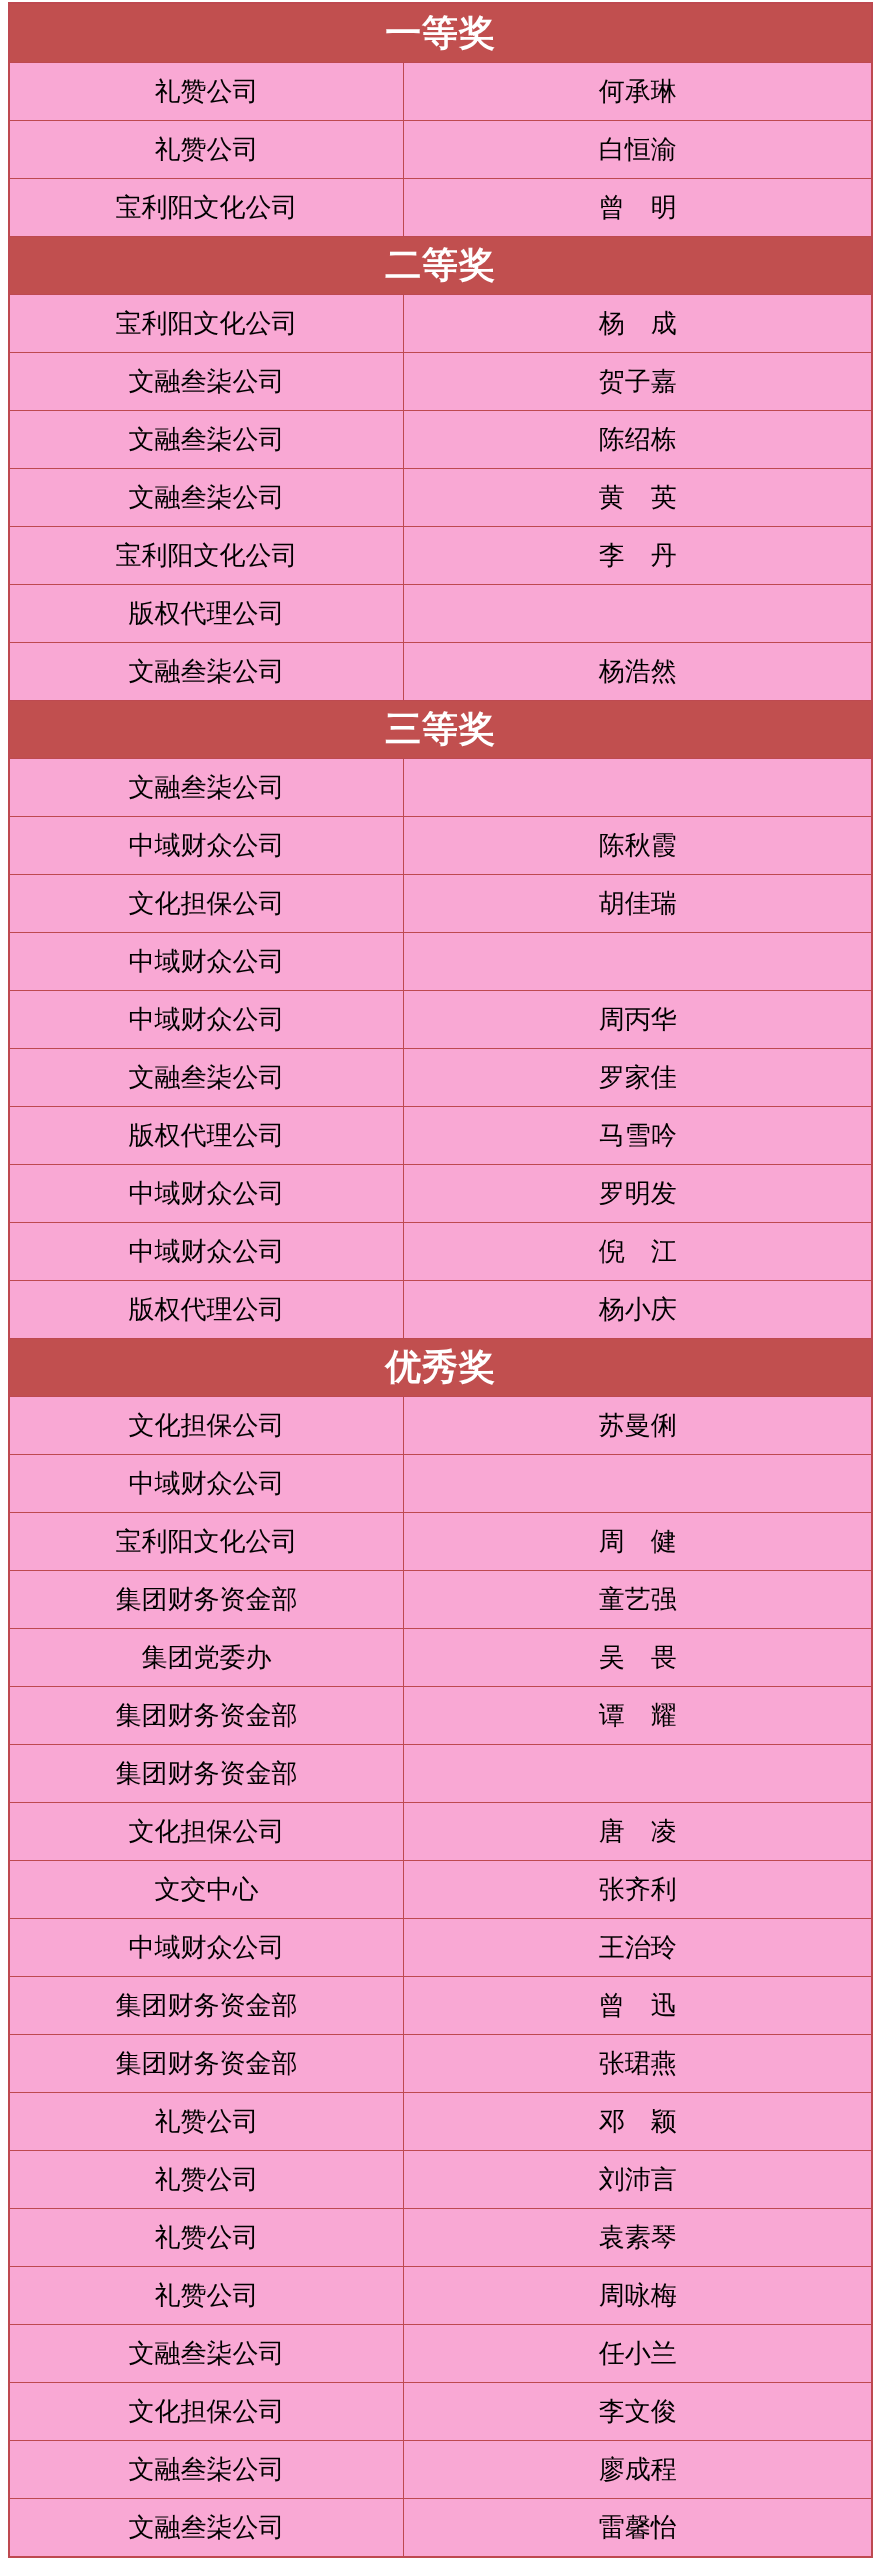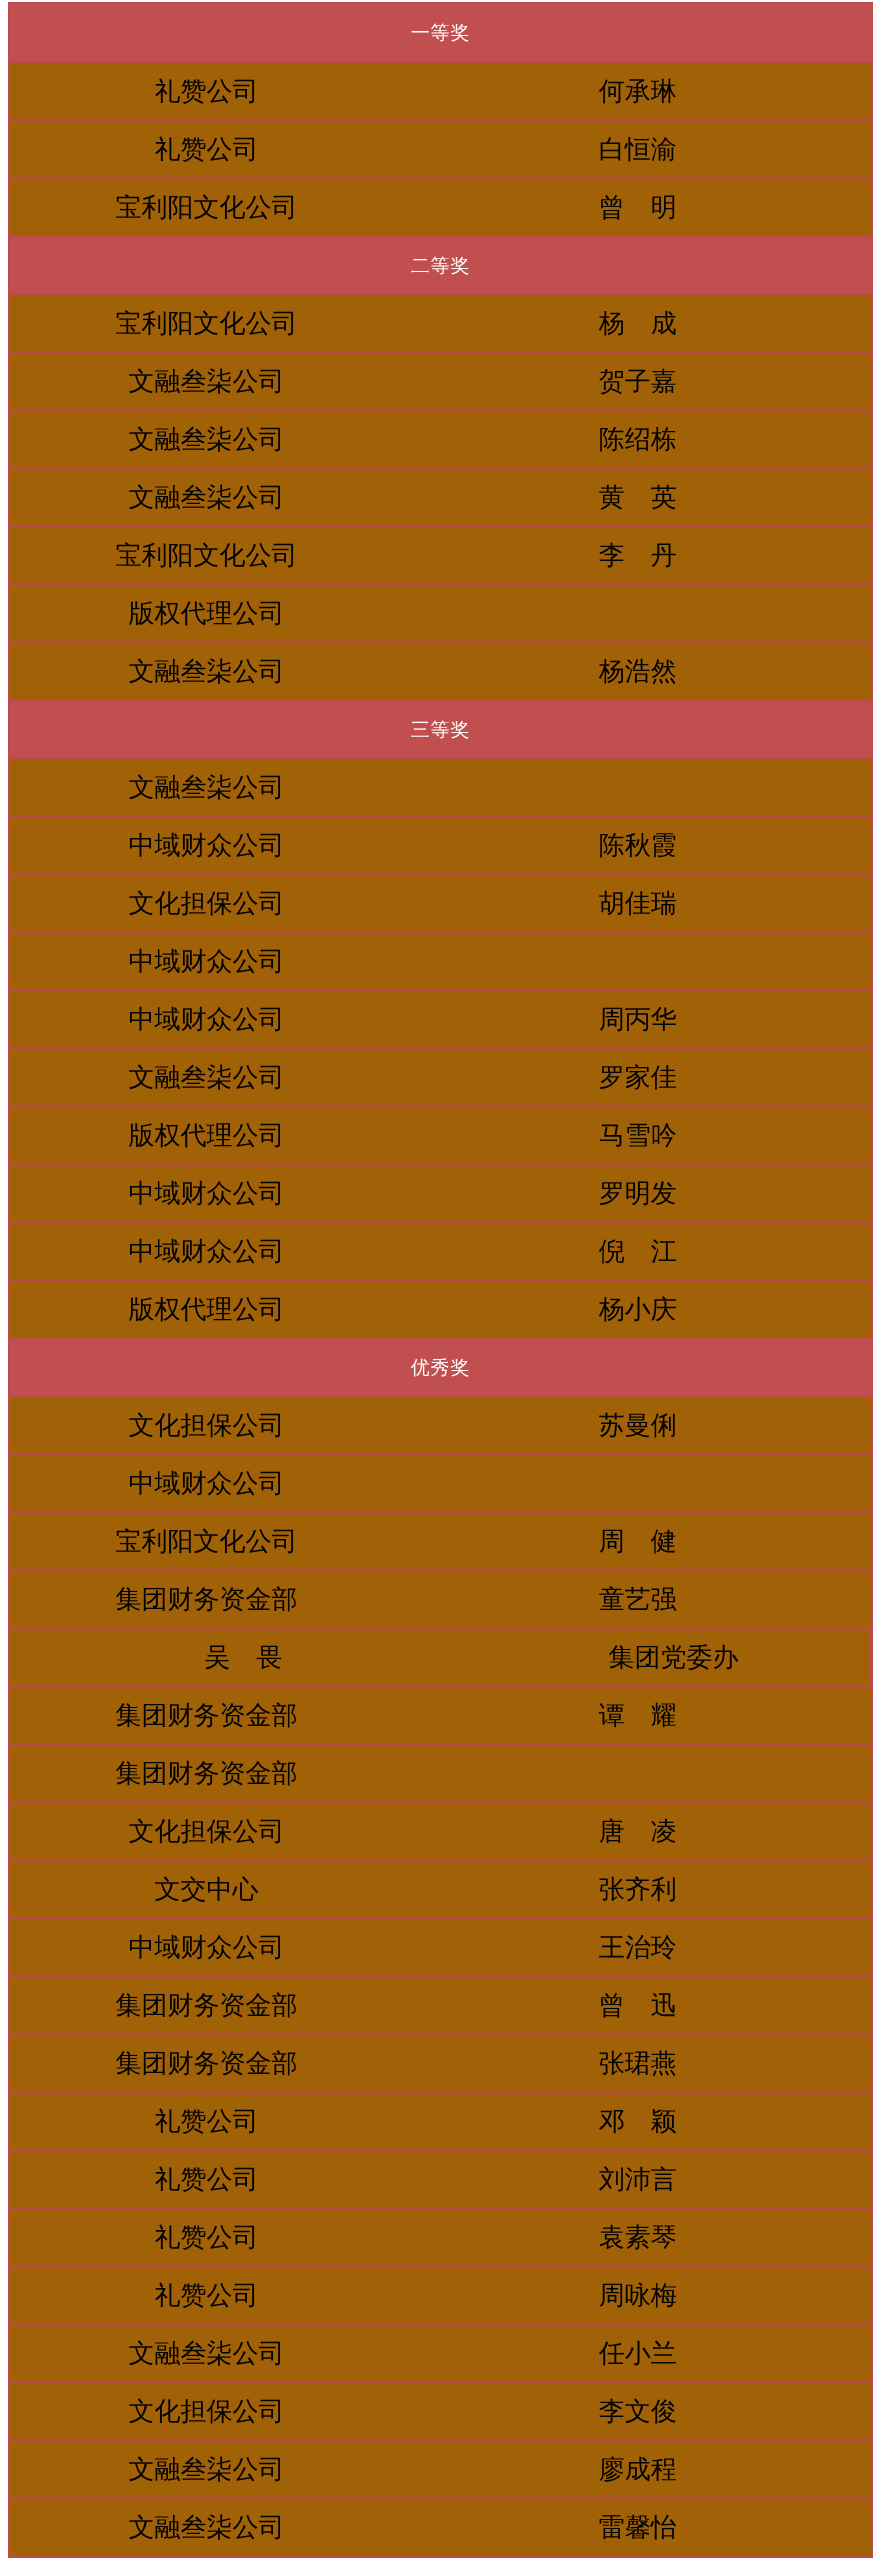--- a/index.html
+++ b/index.html
@@ -22,28 +22,28 @@
   }
   .award-table *{box-sizing:border-box;}
   .award-table > * + *{border-top:1.6px solid var(--border);}
   .section-header{
     height:58px;
     background:var(--band);
     color:var(--band-text);
     display:flex;
     align-items:center;
     justify-content:center;
-    font-size:19px;
-    font-weight:400;
+    font-size:36px;
+    font-weight:700;
     letter-spacing:0.8px;
   }
   .row{
     display:flex;
     height:58px;
-    background:#a16207;
+    background:#f9a8d4;
   }
   .cell{
     display:flex;
     align-items:center;
     justify-content:center;
     font-size:26px;
     color:var(--cell-text);
     white-space:pre;
     overflow:hidden;
   }
@@ -148,22 +148,22 @@
       </div>
       <div class="row">
         <div class="cell company">宝利阳文化公司</div>
         <div class="cell name">周　健</div>
       </div>
       <div class="row">
         <div class="cell company">集团财务资金部</div>
         <div class="cell name">童艺强</div>
       </div>
       <div class="row">
+        <div class="cell company">集团党委办</div>
         <div class="cell name">吴　畏</div>
-        <div class="cell company">集团党委办</div>
       </div>
       <div class="row">
         <div class="cell company">集团财务资金部</div>
         <div class="cell name">谭　耀</div>
       </div>
       <div class="row">
         <div class="cell company">集团财务资金部</div>
       </div>
       <div class="row">
         <div class="cell company">文化担保公司</div>

